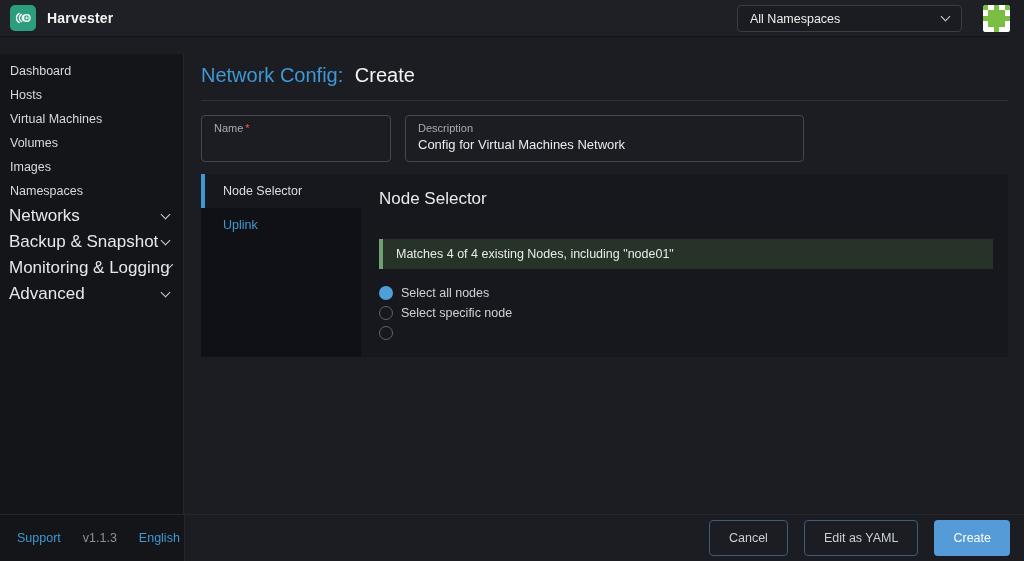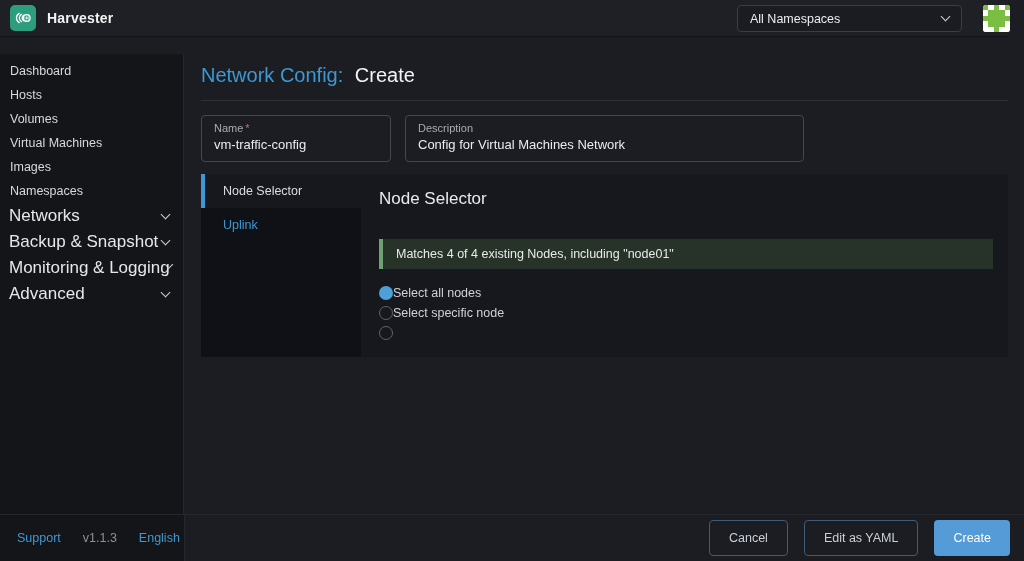--- a/index.html
+++ b/index.html
@@ -82,21 +82,21 @@
     padding-left:18px; color:#dcdde0;
   }
   .tab-content { flex:1; padding:13px 15px 0 18px; }
   .section-heading { font-size:17px; line-height:24px; font-weight:400; color:#e9eaec; }
   .banner {
     margin-top:28px; height:30px; line-height:30px;
     background:#273329; border-left:4px solid #70a173;
     padding-left:13px; font-size:12.5px; font-weight:500; color:#e8ebe8;
   }
   .radios { margin-top:14px; }
-  .radio-row { display:flex; align-items:center; height:20px; gap:0; cursor:pointer; }
+  .radio-row { display:flex; align-items:center; height:20px; gap:8px; cursor:pointer; }
   .radio { width:14px; height:14px; border-radius:50%; flex:0 0 auto; }
   .radio.on  { background:#4f9fd8; }
   .radio.off { border:1px solid #606268; }
   .radio-label { font-size:12.5px; color:#cfd1d4; }
   
   .footer { position:absolute; bottom:0; left:0; right:0; height:47px; display:flex; }
   .footer-left {
     width:185px; background:#141519; border-top:1px solid #26272d; border-right:1px solid #26272d;
     display:flex; align-items:center; padding-left:17px; gap:22px;
   }
@@ -166,22 +166,22 @@
       <div style="background: rgb(255, 255, 255);"></div>
       <div style="background: rgb(122, 191, 68);"></div>
       <div style="background: rgb(255, 255, 255);"></div>
       <div style="background: rgb(255, 255, 255);"></div>
     </div>
 </div>
 
 <div class="sidebar">
   <div class="nav-item">Dashboard</div>
   <div class="nav-item">Hosts</div>
+  <div class="nav-item">Virtual Machines</div>
   <div class="nav-item">Volumes</div>
-  <div class="nav-item">Virtual Machines</div>
   <div class="nav-item">Images</div>
   <div class="nav-item">Namespaces</div>
 
   <div class="nav-group">
     <span>Networks</span>
     <span class="chev"></span>
   </div>
   <div class="nav-group">
     <span>Backup &amp; Snapshot</span>
     <span class="chev"></span>
@@ -201,21 +201,20 @@
     <span class="resource">Network Config:</span>
     <span class="action">Create</span>
   </div>
   <div class="title-divider"></div>
 
   <div class="fields-row">
     <div class="field name-f">
       <div class="field-label">
         <span>Name</span><span class="req">*</span>
       </div>
-      <div class="field-value">vm-traffic-config</div>
     </div>
     <div class="field desc-f">
       <div class="field-label">Description</div>
       <div class="field-value">Config for Virtual Machines Network</div>
     </div>
   </div>
 
   <div class="panel">
     <div class="tabs">
       <div class="tab active">Node Selector</div>

